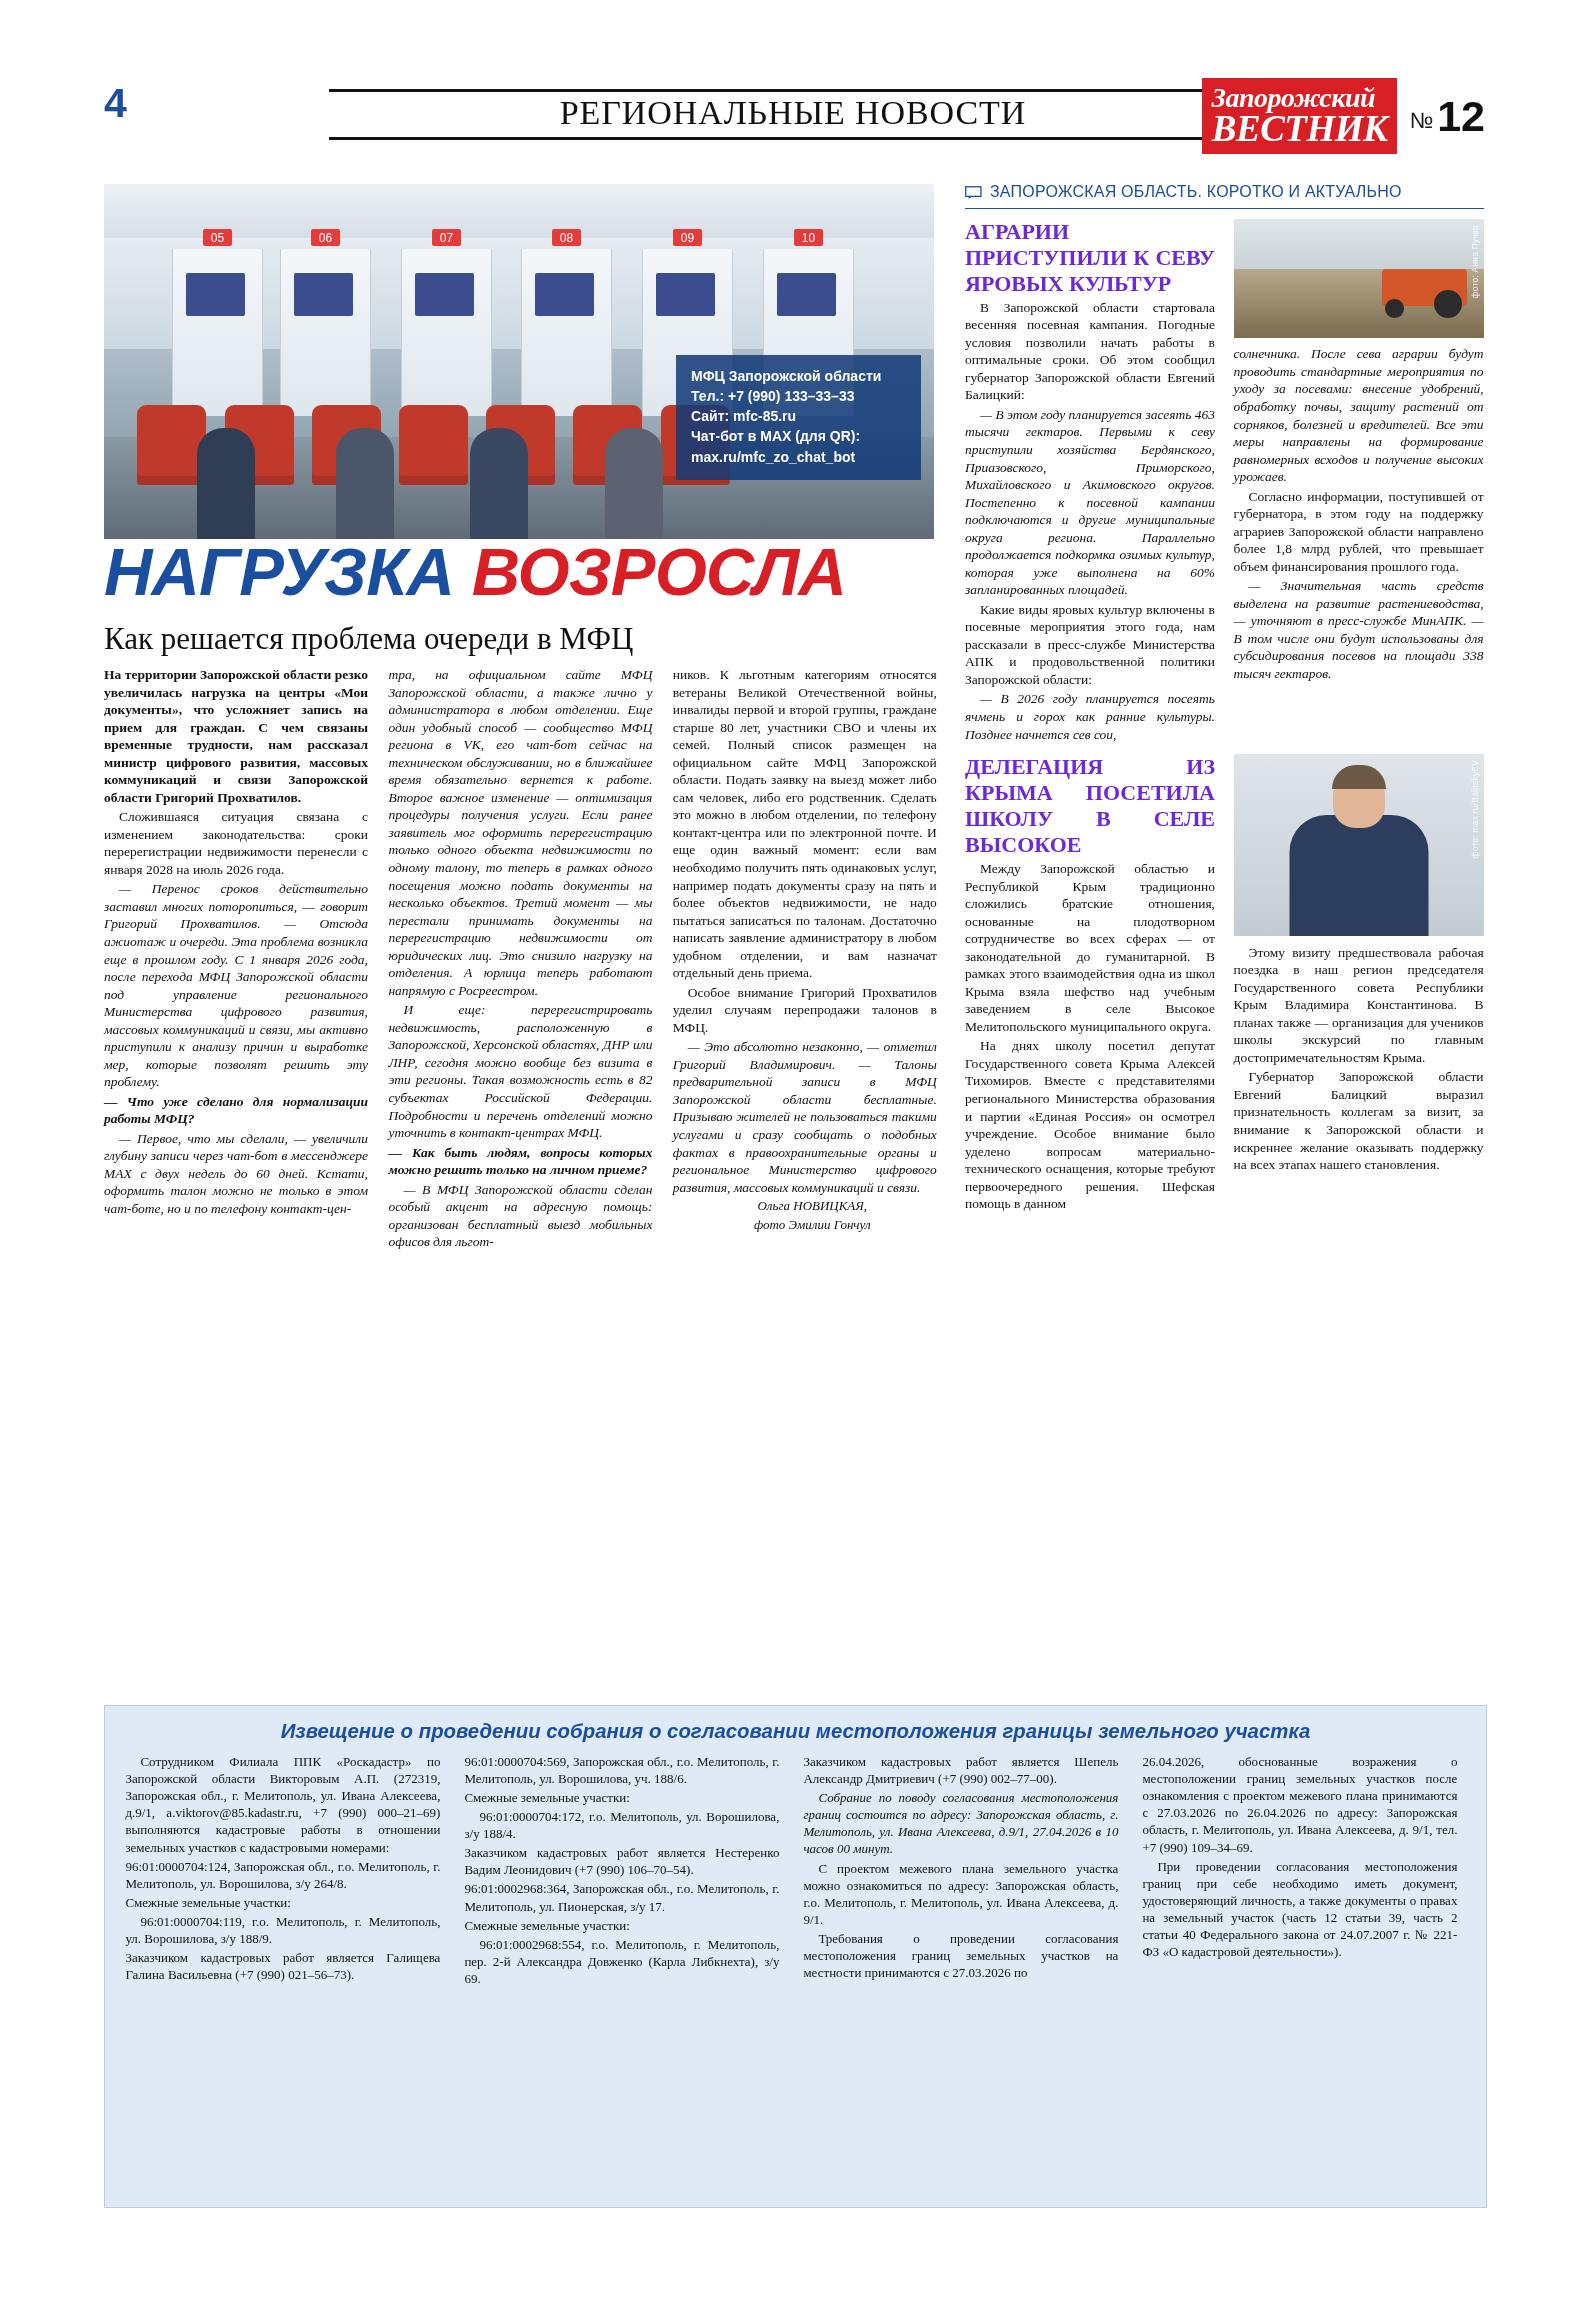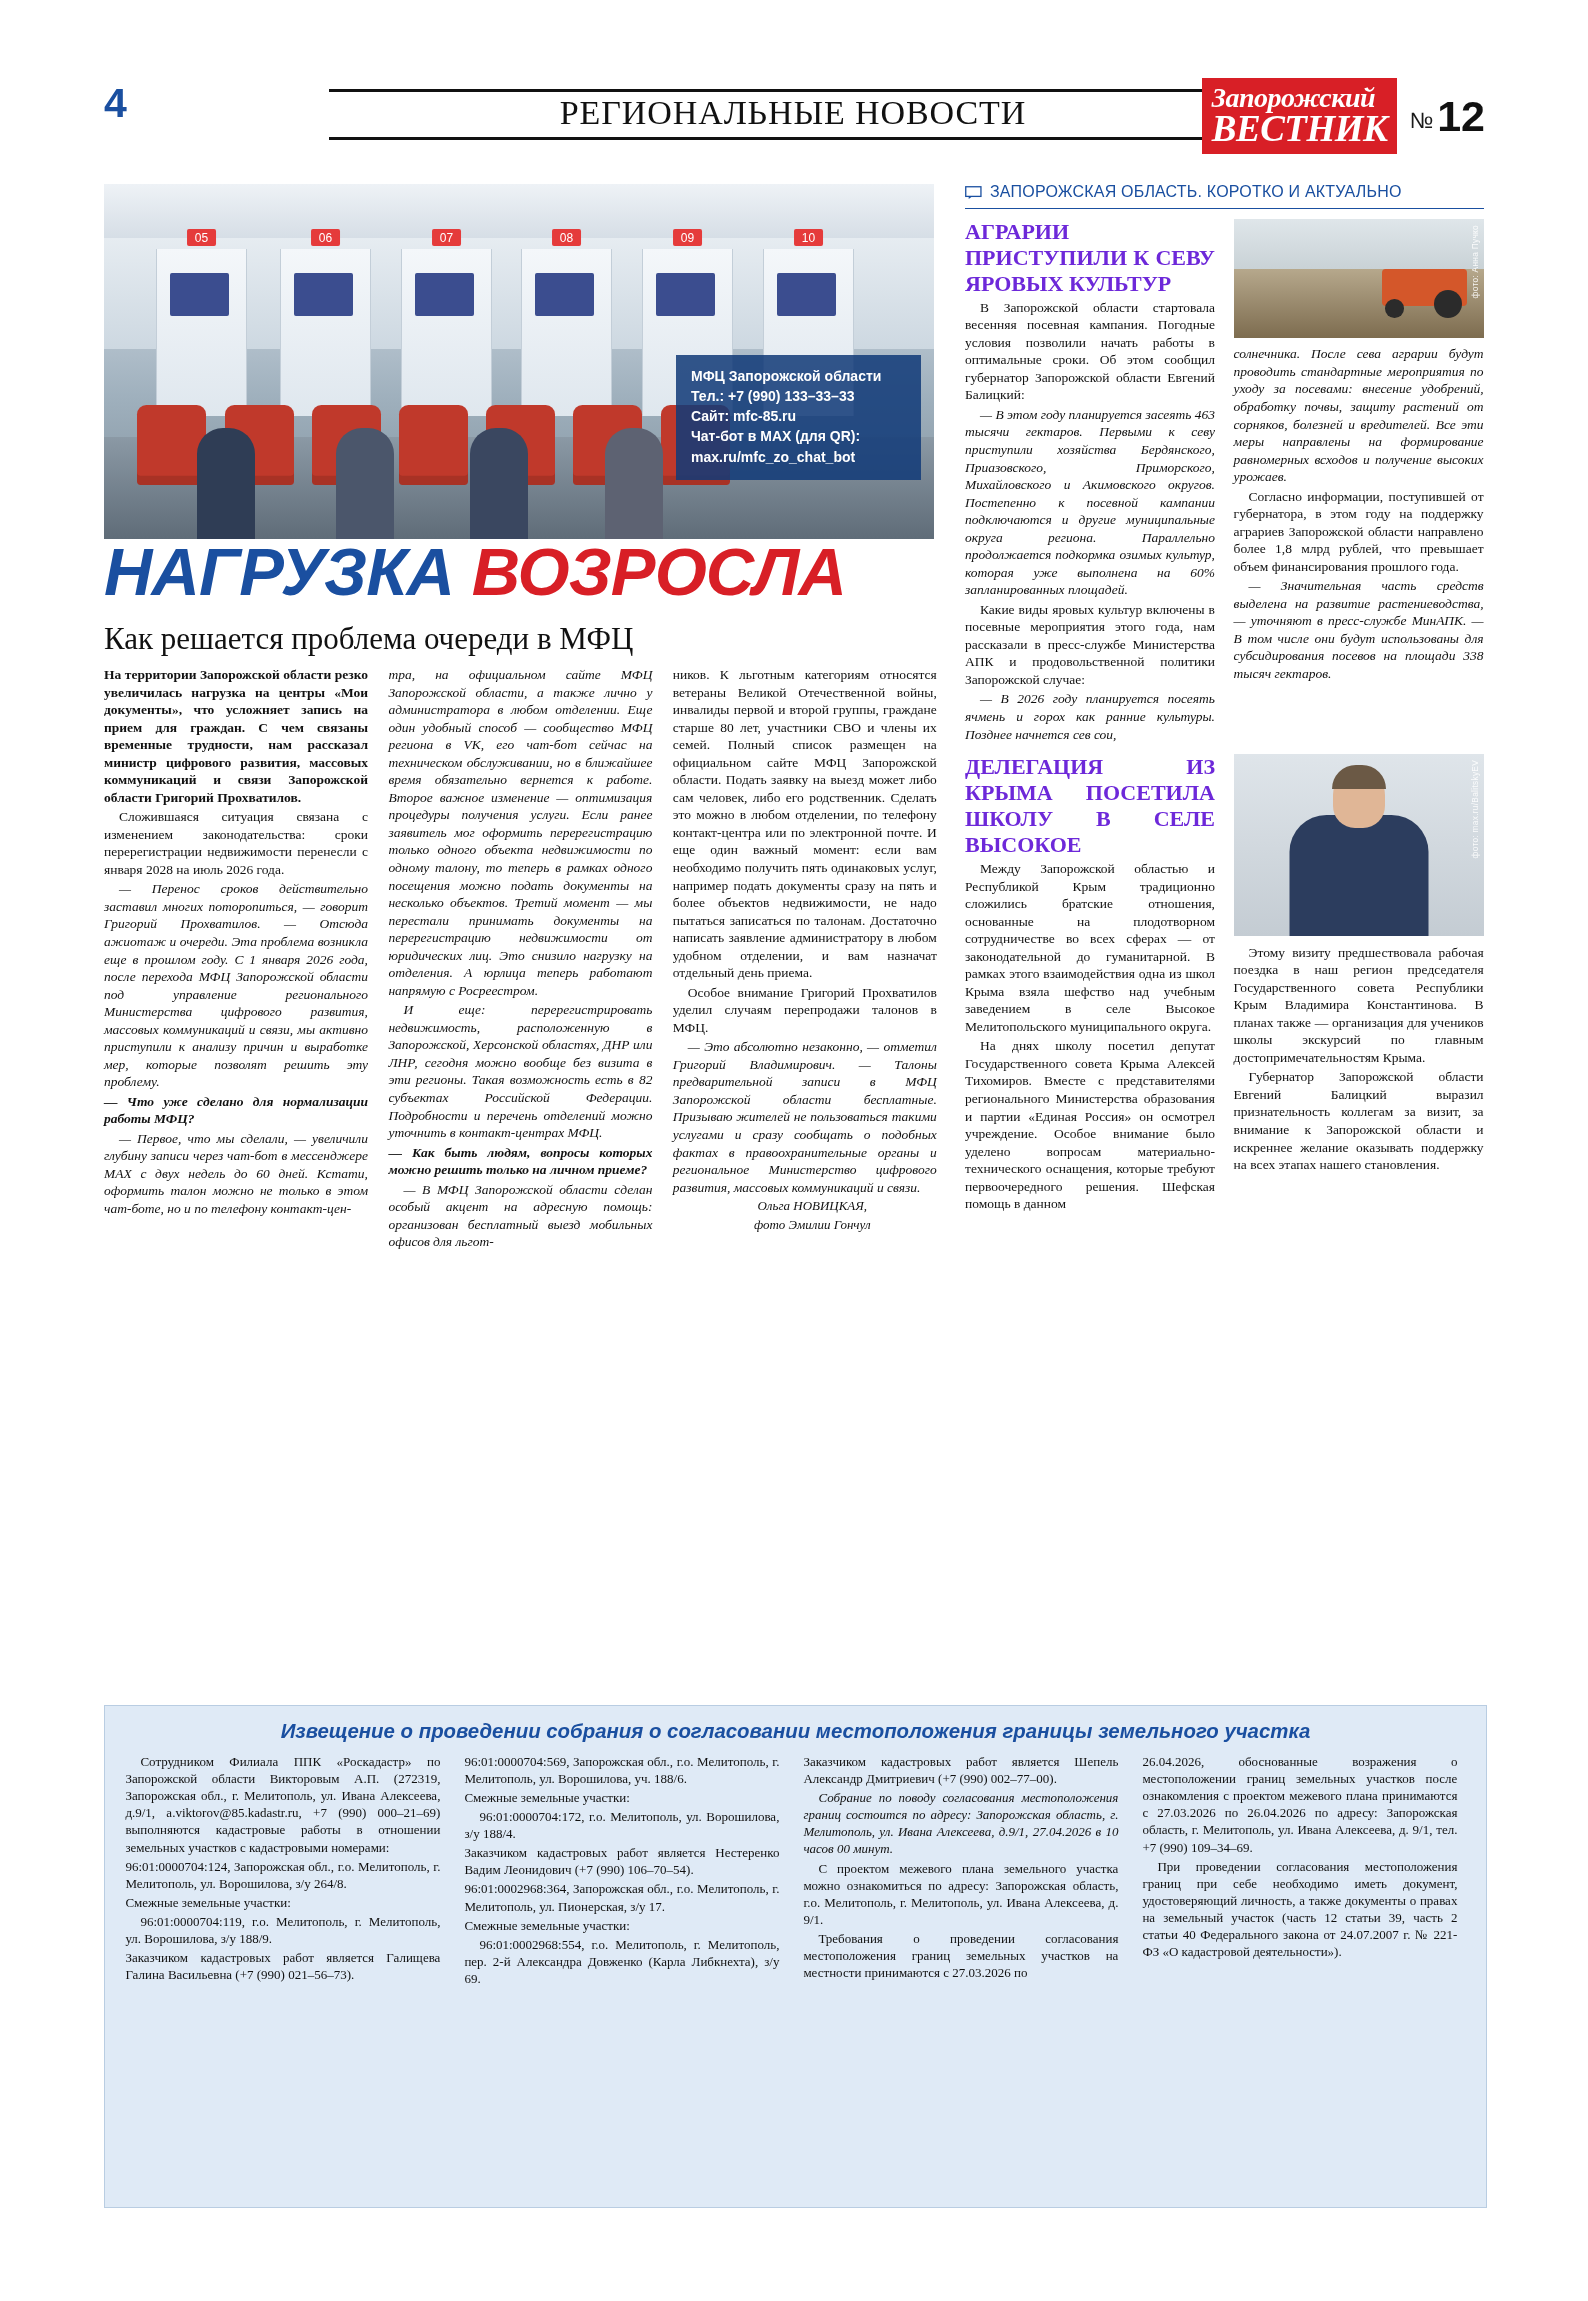--- a/index.html
+++ b/index.html
@@ -238,21 +238,21 @@
     <div class="brand-num">
       <span>№</span>
       <b>12</b>
     </div>
   </div>
 
   <div class="photo-main">
     <div class="ceil"></div>
     <div class="wall"></div>
 
-    <div class="booth" style="left:52px;">
+    <div class="booth" style="left:68px;">
         <span class="tag">05</span>
         <span class="screen"></span>
       </div>
     <div class="booth" style="left:176px;">
         <span class="tag">06</span>
         <span class="screen"></span>
       </div>
     <div class="booth" style="left:297px;">
         <span class="tag">07</span>
         <span class="screen"></span>
@@ -332,21 +332,21 @@
   </div>
 
   <div class="right-body">
 
     <div>
       <div class="rn-cols">
         <div class="rn-col">
           <p class="rn-title noind">АГРАРИИ ПРИСТУПИЛИ К СЕВУ ЯРОВЫХ КУЛЬТУР</p>
           <p>В Запорожской области стартовала весенняя посевная кампания. Погодные условия позволили начать работы в оптимальные сроки. Об этом сообщил губернатор Запорожской области Евгений Балицкий:</p>
           <p class="it">— В этом году планируется засеять 463 тысячи гектаров. Первыми к севу приступили хозяйства Бердянского, Приазовского, Приморского, Михайловского и Акимовского округов. Постепенно к посевной кампании подключаются и другие муниципальные округа региона. Параллельно продолжается подкормка озимых культур, которая уже выполнена на 60% запланированных площадей.</p>
-          <p>Какие виды яровых культур включены в посевные мероприятия этого года, нам рассказали в пресс-службе Министерства АПК и продовольственной политики Запорожской случае:</p>
+          <p>Какие виды яровых культур включены в посевные мероприятия этого года, нам рассказали в пресс-службе Министерства АПК и продовольственной политики Запорожской области:</p>
           <p class="it">— В 2026 году планируется посеять ячмень и горох как ранние культуры. Позднее начнется сев сои,</p>
         </div>
         <div class="rn-col">
           <div class="photo-tractor">
             <div class="sky"></div>
             <div class="tr"></div>
             <div class="w1"></div>
             <div class="w2"></div>
             <span class="vcredit" style="right:2.8px; top:5.6px;">фото: Анна Пучко</span>
           </div>

